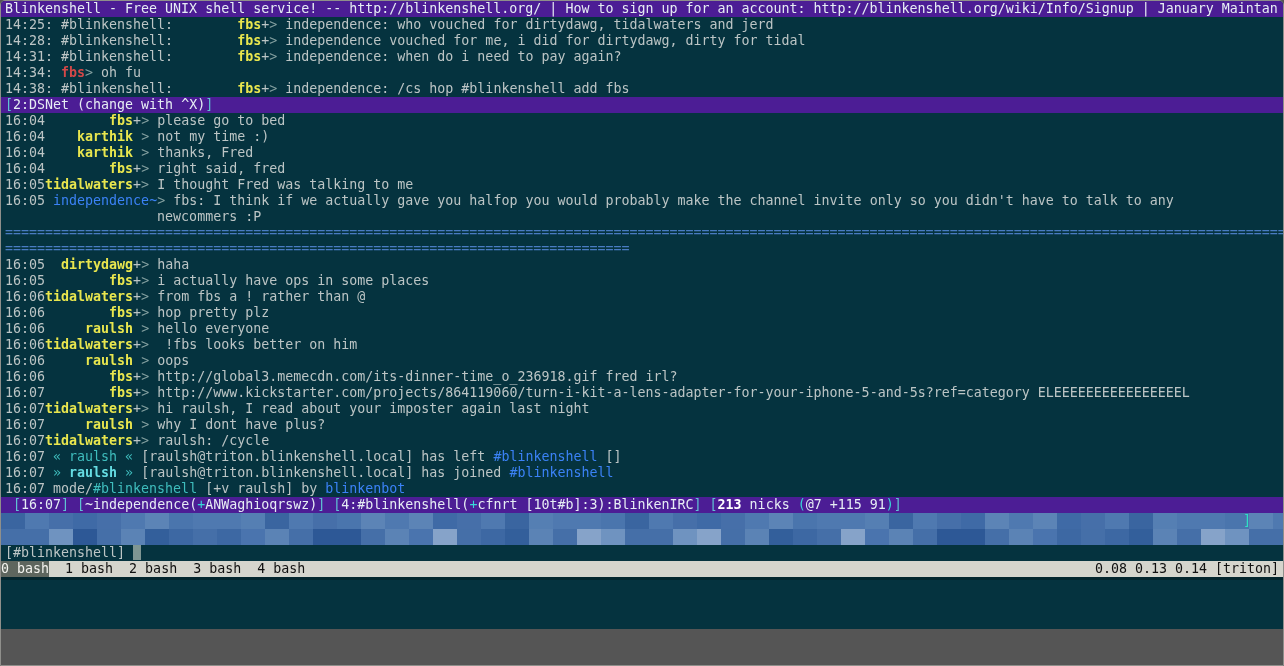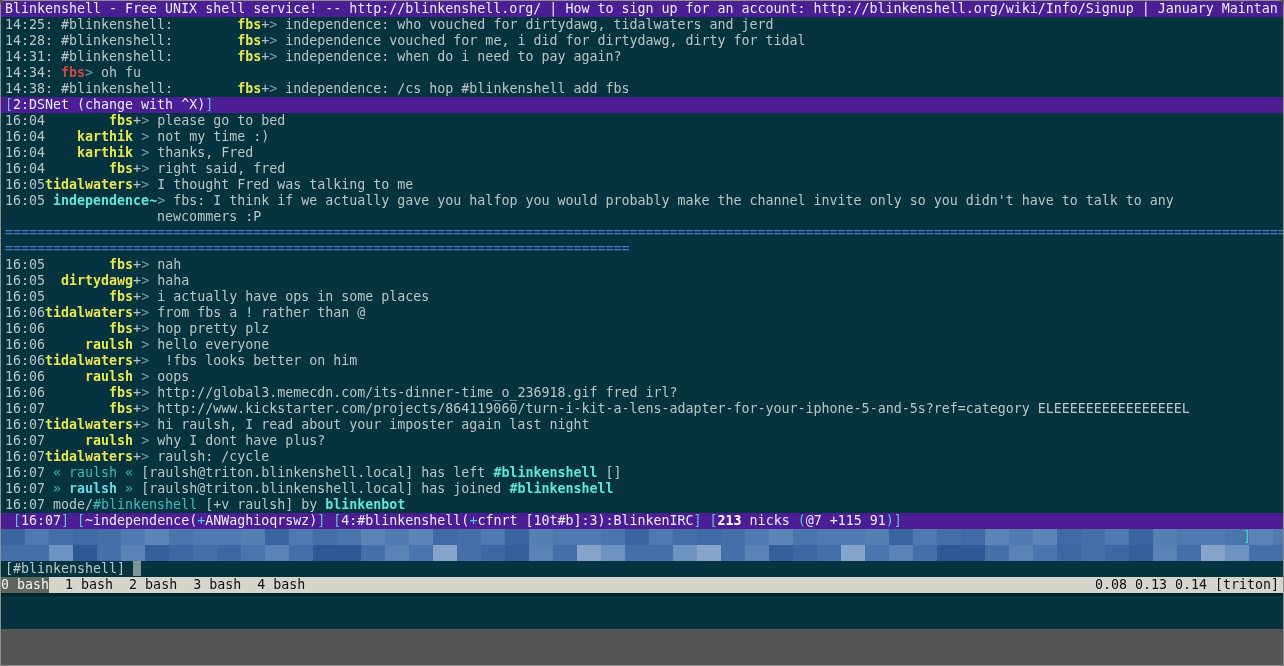--- a/index.html
+++ b/index.html
@@ -27,21 +27,21 @@
     font-size:13.3px;line-height:16px;color:#bcc5c5;
     position:relative;overflow:hidden;
   }
   .trow{height:16px;line-height:16px;white-space:pre;overflow:hidden;padding-left:4px;}
   .trow--bar{background:#4c1d95;}
   
   .c-g{color:#bcc5c5}
   .c-d{color:#84a0a0}
   .c-y{color:#e9e64e;font-weight:bold}
   .c-r{color:#d34848;font-weight:bold}
-  .c-w{color:#5eead4;font-weight:bold}
+  .c-w{color:#3b82f6;font-weight:normal}
   .c-c{color:#3fbdbd}
   .c-cb{color:#65dce2;font-weight:bold}
   .c-b{color:#4a7cc2}
   .c-sb{color:#5fc2d2}
   .c-sw{color:#e6edf4}
   .c-swb{color:#ffffff;font-weight:bold}
   .c-sc{color:#38d8d8}
   .censored{height:16px;display:flex;position:relative;overflow:hidden;}
   .censored .blk{width:24px;height:16px;flex:0 0 auto;}
   .censored .stray{position:absolute;right:32px;top:0;color:#2fe0c4;}
@@ -72,21 +72,20 @@
         <div class="trow trow--bar"><span class="c-sb">[</span><span class="c-sw">2:DSNet (change with ^X)</span><span class="c-sb">]</span></div>
         <div class="trow"><span class="c-g">16:04        </span><span class="c-y">fbs</span><span class="c-g">+</span><span class="c-d">&gt;</span><span class="c-g"> please go to bed</span></div>
         <div class="trow"><span class="c-g">16:04    </span><span class="c-y">karthik</span><span class="c-g"> </span><span class="c-d">&gt;</span><span class="c-g"> not my time :)</span></div>
         <div class="trow"><span class="c-g">16:04    </span><span class="c-y">karthik</span><span class="c-g"> </span><span class="c-d">&gt;</span><span class="c-g"> thanks, Fred</span></div>
         <div class="trow"><span class="c-g">16:04        </span><span class="c-y">fbs</span><span class="c-g">+</span><span class="c-d">&gt;</span><span class="c-g"> right said, fred</span></div>
         <div class="trow"><span class="c-g">16:05</span><span class="c-y">tidalwaters</span><span class="c-g">+</span><span class="c-d">&gt;</span><span class="c-g"> I thought Fred was talking to me</span></div>
         <div class="trow"><span class="c-g">16:05 </span><span class="c-w">independence</span><span class="c-w">~</span><span class="c-d">&gt;</span><span class="c-g"> fbs: I think if we actually gave you halfop you would probably make the channel invite only so you didn't have to talk to any</span></div>
         <div class="trow"><span class="c-g">                   newcommers :P</span></div>
         <div class="trow"><span class="c-b">================================================================================================================================================================</span></div>
         <div class="trow"><span class="c-b">==============================================================================</span></div>
-        <div class="trow"><span class="c-g">16:05        </span><span class="c-y">fbs</span><span class="c-g">+</span><span class="c-d">&gt;</span><span class="c-g"> nah</span></div>
         <div class="trow"><span class="c-g">16:05  </span><span class="c-y">dirtydawg</span><span class="c-g">+</span><span class="c-d">&gt;</span><span class="c-g"> haha</span></div>
         <div class="trow"><span class="c-g">16:05        </span><span class="c-y">fbs</span><span class="c-g">+</span><span class="c-d">&gt;</span><span class="c-g"> i actually have ops in some places</span></div>
         <div class="trow"><span class="c-g">16:06</span><span class="c-y">tidalwaters</span><span class="c-g">+</span><span class="c-d">&gt;</span><span class="c-g"> from fbs a ! rather than @</span></div>
         <div class="trow"><span class="c-g">16:06        </span><span class="c-y">fbs</span><span class="c-g">+</span><span class="c-d">&gt;</span><span class="c-g"> hop pretty plz</span></div>
         <div class="trow"><span class="c-g">16:06     </span><span class="c-y">raulsh</span><span class="c-g"> </span><span class="c-d">&gt;</span><span class="c-g"> hello everyone</span></div>
         <div class="trow"><span class="c-g">16:06</span><span class="c-y">tidalwaters</span><span class="c-g">+</span><span class="c-d">&gt;</span><span class="c-g">  !fbs looks better on him</span></div>
         <div class="trow"><span class="c-g">16:06     </span><span class="c-y">raulsh</span><span class="c-g"> </span><span class="c-d">&gt;</span><span class="c-g"> oops</span></div>
         <div class="trow"><span class="c-g">16:06        </span><span class="c-y">fbs</span><span class="c-g">+</span><span class="c-d">&gt;</span><span class="c-g"> http://global3.memecdn.com/its-dinner-time_o_236918.gif fred irl?</span></div>
         <div class="trow"><span class="c-g">16:07        </span><span class="c-y">fbs</span><span class="c-g">+</span><span class="c-d">&gt;</span><span class="c-g"> http://www.kickstarter.com/projects/864119060/turn-i-kit-a-lens-adapter-for-your-iphone-5-and-5s?ref=category ELEEEEEEEEEEEEEEEEL</span></div>
         <div class="trow"><span class="c-g">16:07</span><span class="c-y">tidalwaters</span><span class="c-g">+</span><span class="c-d">&gt;</span><span class="c-g"> hi raulsh, I read about your imposter again last night</span></div>

